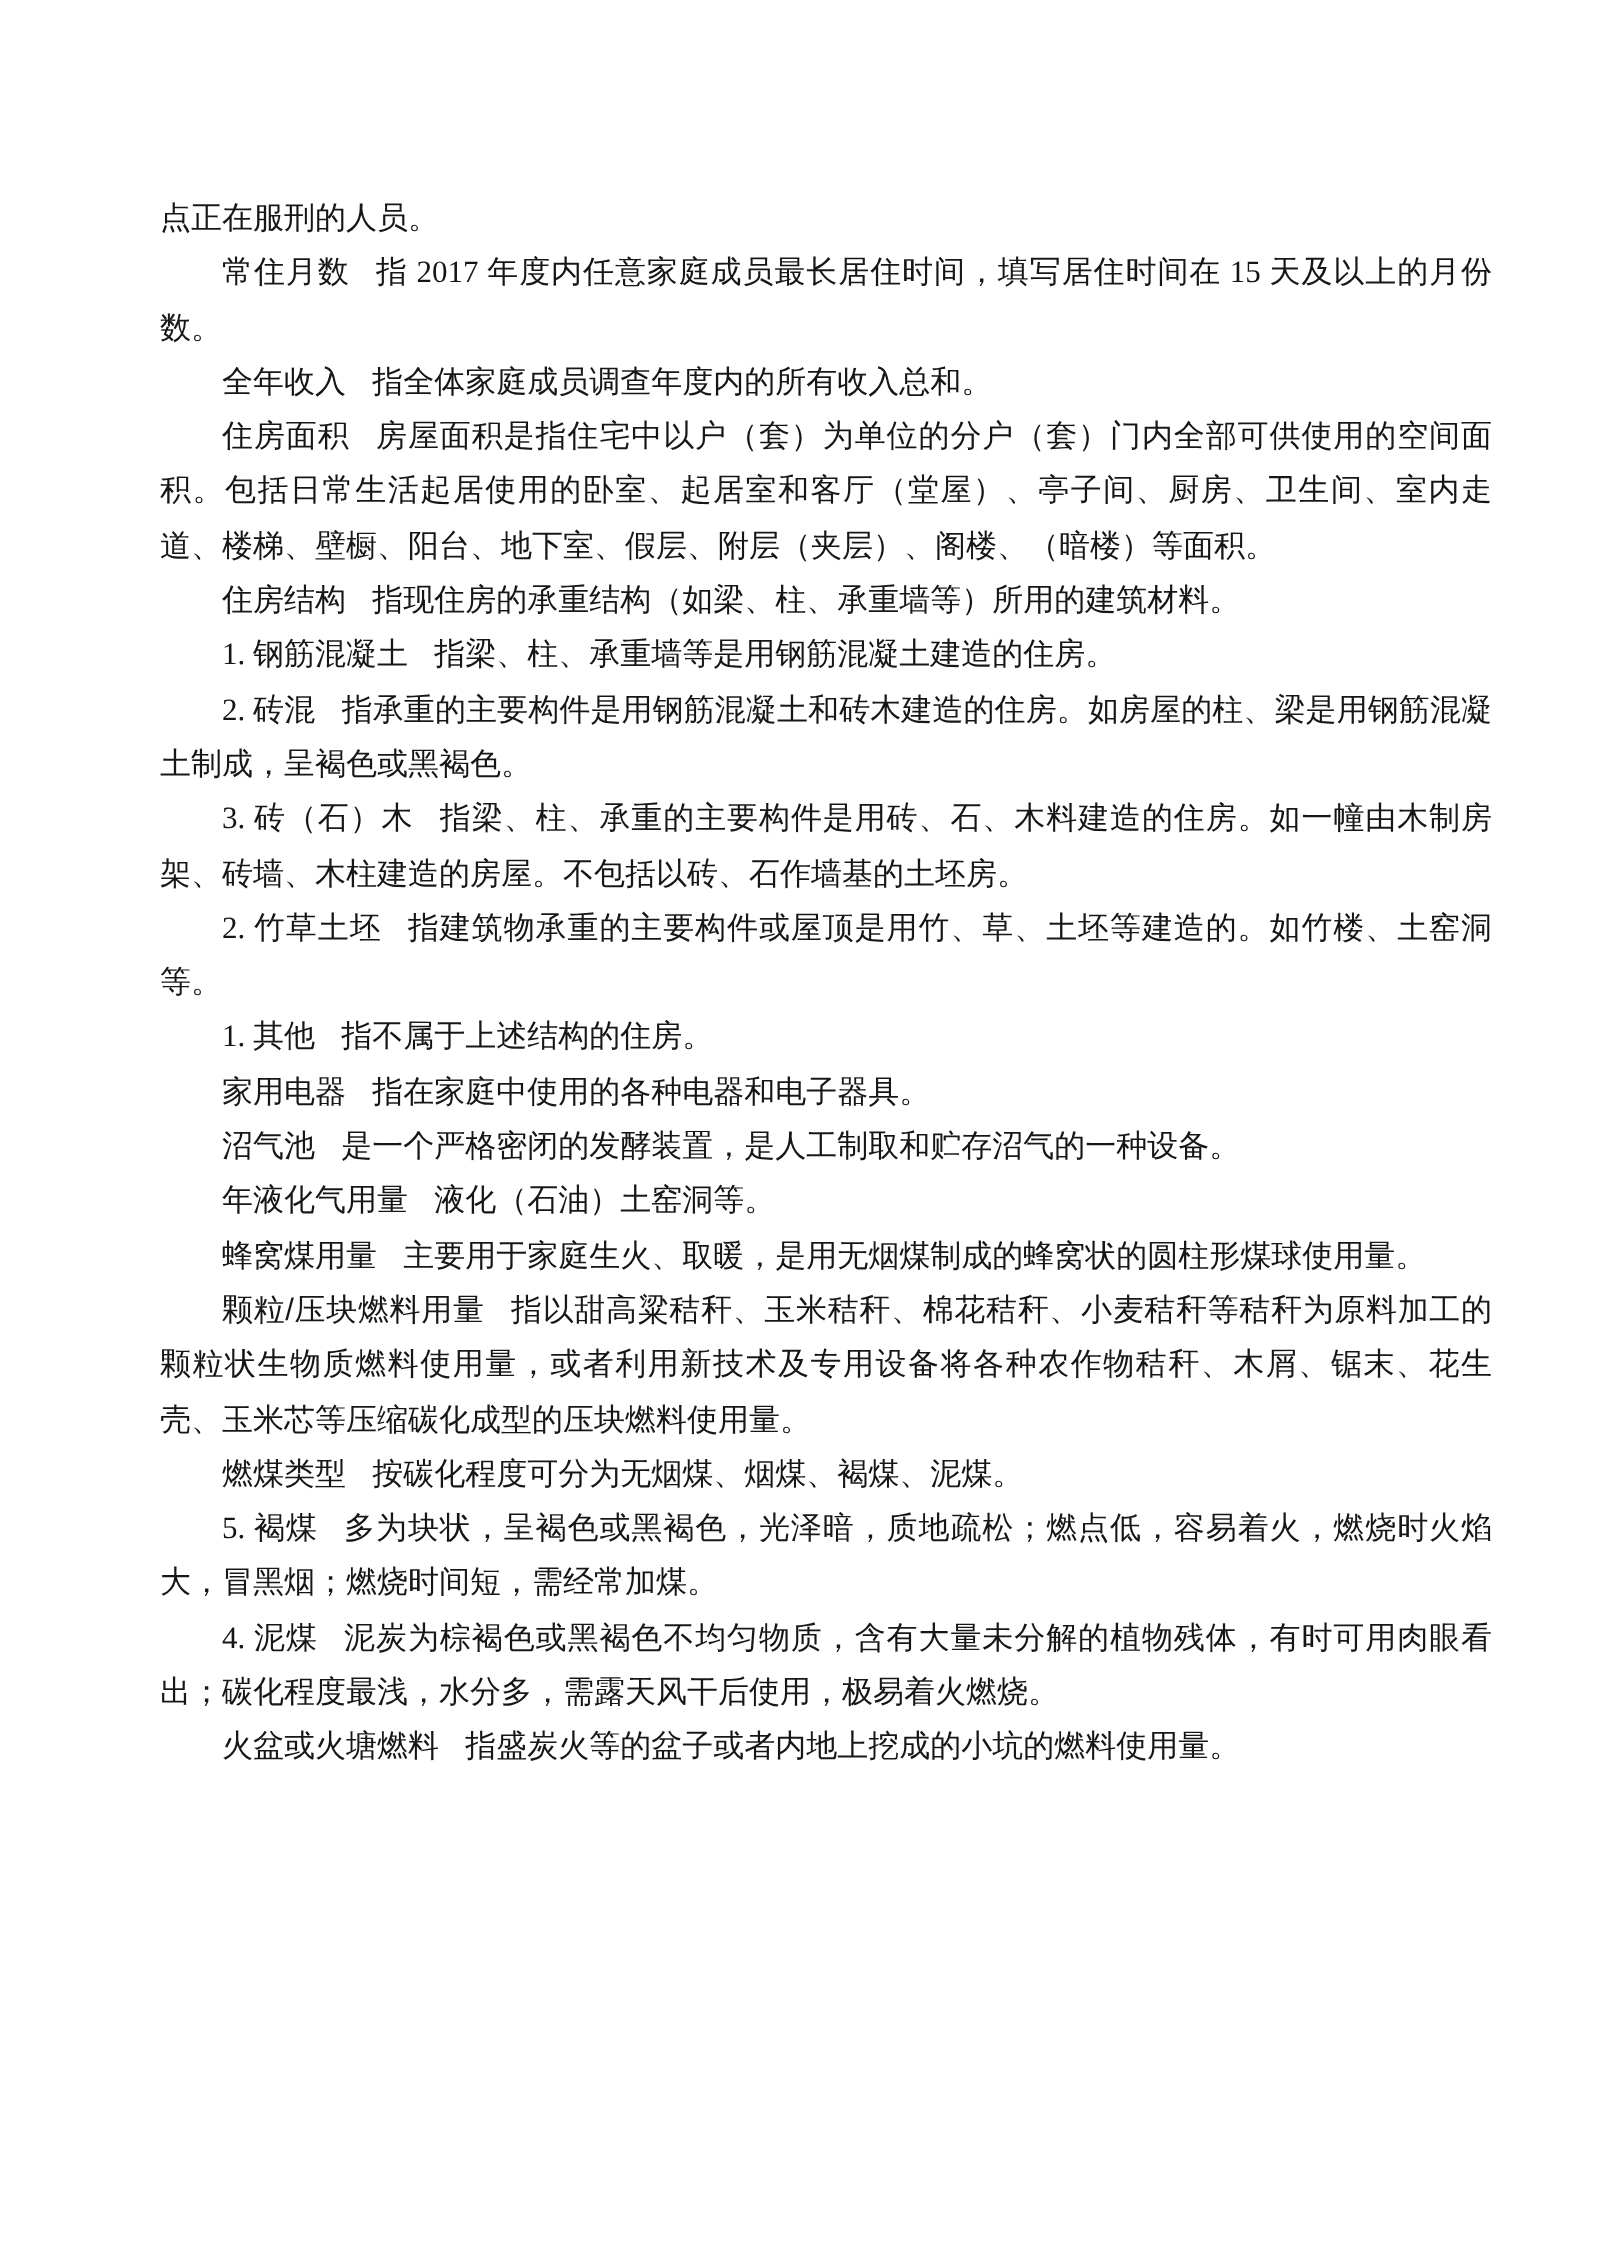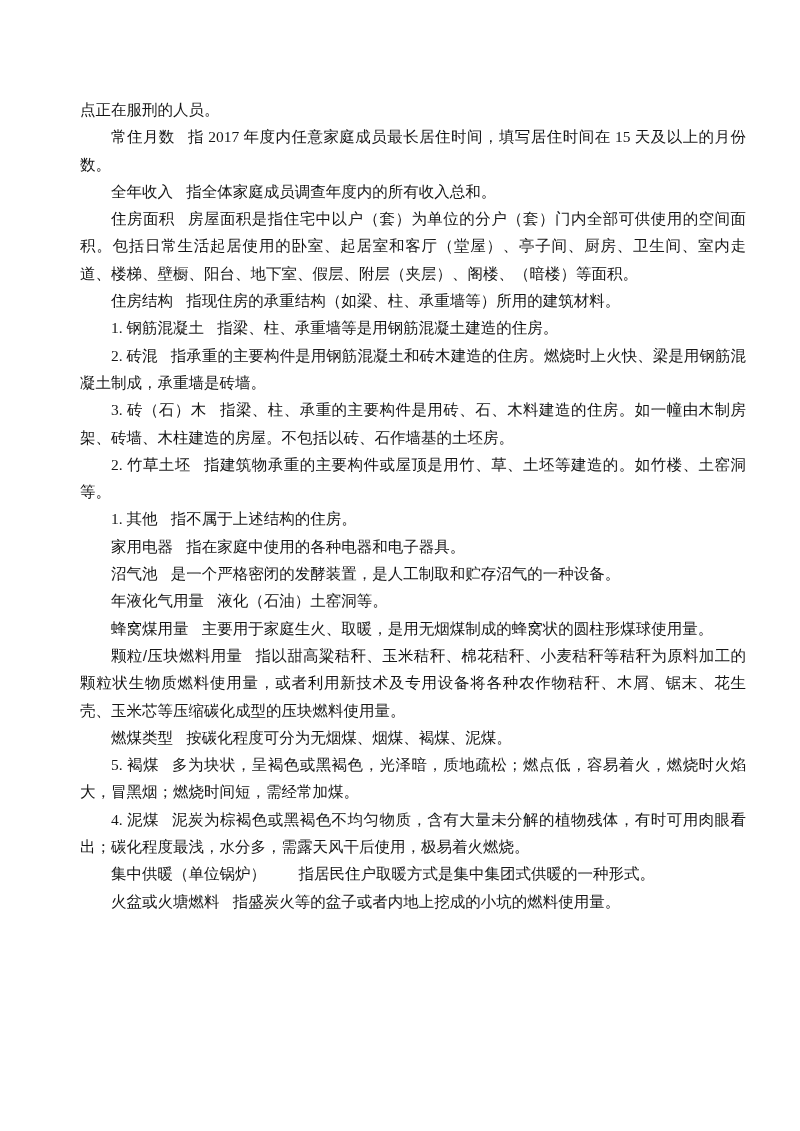--- a/index.html
+++ b/index.html
@@ -76,21 +76,21 @@
   <p class="para indent"><span class="term bold gap">常住月数</span><span class="def">指 2017 年度内任意家庭成员最长居住时间，填写居住时间在 15 天及以上的月份数。</span></p>
 
   <p class="para indent"><span class="term bold gap">全年收入</span><span class="def">指全体家庭成员调查年度内的所有收入总和。</span></p>
 
   <p class="para indent"><span class="term bold gap">住房面积</span><span class="def">房屋面积是指住宅中以户（套）为单位的分户（套）门内全部可供使用的空间面积。包括日常生活起居使用的卧室、起居室和客厅（堂屋）、亭子间、厨房、卫生间、室内走道、楼梯、壁橱、阳台、地下室、假层、附层（夹层）、阁楼、（暗楼）等面积。</span></p>
 
   <p class="para indent"><span class="term bold gap">住房结构</span><span class="def">指现住房的承重结构（如梁、柱、承重墙等）所用的建筑材料。</span></p>
 
   <p class="para indent"><span class="term gap">1. 钢筋混凝土</span><span class="def">指梁、柱、承重墙等是用钢筋混凝土建造的住房。</span></p>
 
-  <p class="para indent"><span class="term gap">2. 砖混</span><span class="def">指承重的主要构件是用钢筋混凝土和砖木建造的住房。燃烧时上火快、梁是用钢筋混凝土制成，承重墙是砖墙。</span></p>
+  <p class="para indent"><span class="term gap">2. 砖混</span><span class="def">指承重的主要构件是用钢筋混凝土和砖木建造的住房。如房屋的柱、梁是用钢筋混凝土制成，呈褐色或黑褐色。</span></p>
 
   <p class="para indent"><span class="term gap">3. 砖（石）木</span><span class="def">指梁、柱、承重的主要构件是用砖、石、木料建造的住房。如一幢由木制房架、砖墙、木柱建造的房屋。不包括以砖、石作墙基的土坯房。</span></p>
 
   <p class="para indent"><span class="term gap">2. 竹草土坯</span><span class="def">指建筑物承重的主要构件或屋顶是用竹、草、土坯等建造的。如竹楼、土窑洞等。</span></p>
 
   <p class="para indent"><span class="term gap">1. 其他</span><span class="def">指不属于上述结构的住房。</span></p>
 
   <p class="para indent"><span class="term bold gap">家用电器</span><span class="def">指在家庭中使用的各种电器和电子器具。</span></p>
 
   <p class="para indent"><span class="term bold gap">沼气池</span><span class="def">是一个严格密闭的发酵装置，是人工制取和贮存沼气的一种设备。</span></p>
@@ -102,21 +102,20 @@
   <p class="para indent"><span class="term bold gap">颗粒/压块燃料用量</span><span class="def">指以甜高粱秸秆、玉米秸秆、棉花秸秆、小麦秸秆等秸秆为原料加工的颗粒状生物质燃料使用量，或者利用新技术及专用设备将各种农作物秸秆、木屑、锯末、花生壳、玉米芯等压缩碳化成型的压块燃料使用量。</span></p>
 
   <p class="para indent"><span class="term bold gap">燃煤类型</span><span class="def">按碳化程度可分为无烟煤、烟煤、褐煤、泥煤。</span></p>
 
 
 
   <p class="para indent"><span class="term gap">5. 褐煤</span><span class="def">多为块状，呈褐色或黑褐色，光泽暗，质地疏松；燃点低，容易着火，燃烧时火焰大，冒黑烟；燃烧时间短，需经常加煤。</span></p>
 
   <p class="para indent"><span class="term gap">4. 泥煤</span><span class="def">泥炭为棕褐色或黑褐色不均匀物质，含有大量未分解的植物残体，有时可用肉眼看出；碳化程度最浅，水分多，需露天风干后使用，极易着火燃烧。</span></p>
 
-  <p class="para indent"><span class="term bold gap-wide">集中供暖（单位锅炉）</span><span class="def">指居民住户取暖方式是集中集团式供暖的一种形式。</span></p>
 
   <p class="para indent"><span class="term bold gap">火盆或火塘燃料</span><span class="def">指盛炭火等的盆子或者内地上挖成的小坑的燃料使用量。</span></p>
 </div>
   </main>
   <footer class="footer">
     <span class="dash">—</span>
     <span class="num">143</span>
     <span class="dash">—</span>
   </footer>
 </div>

